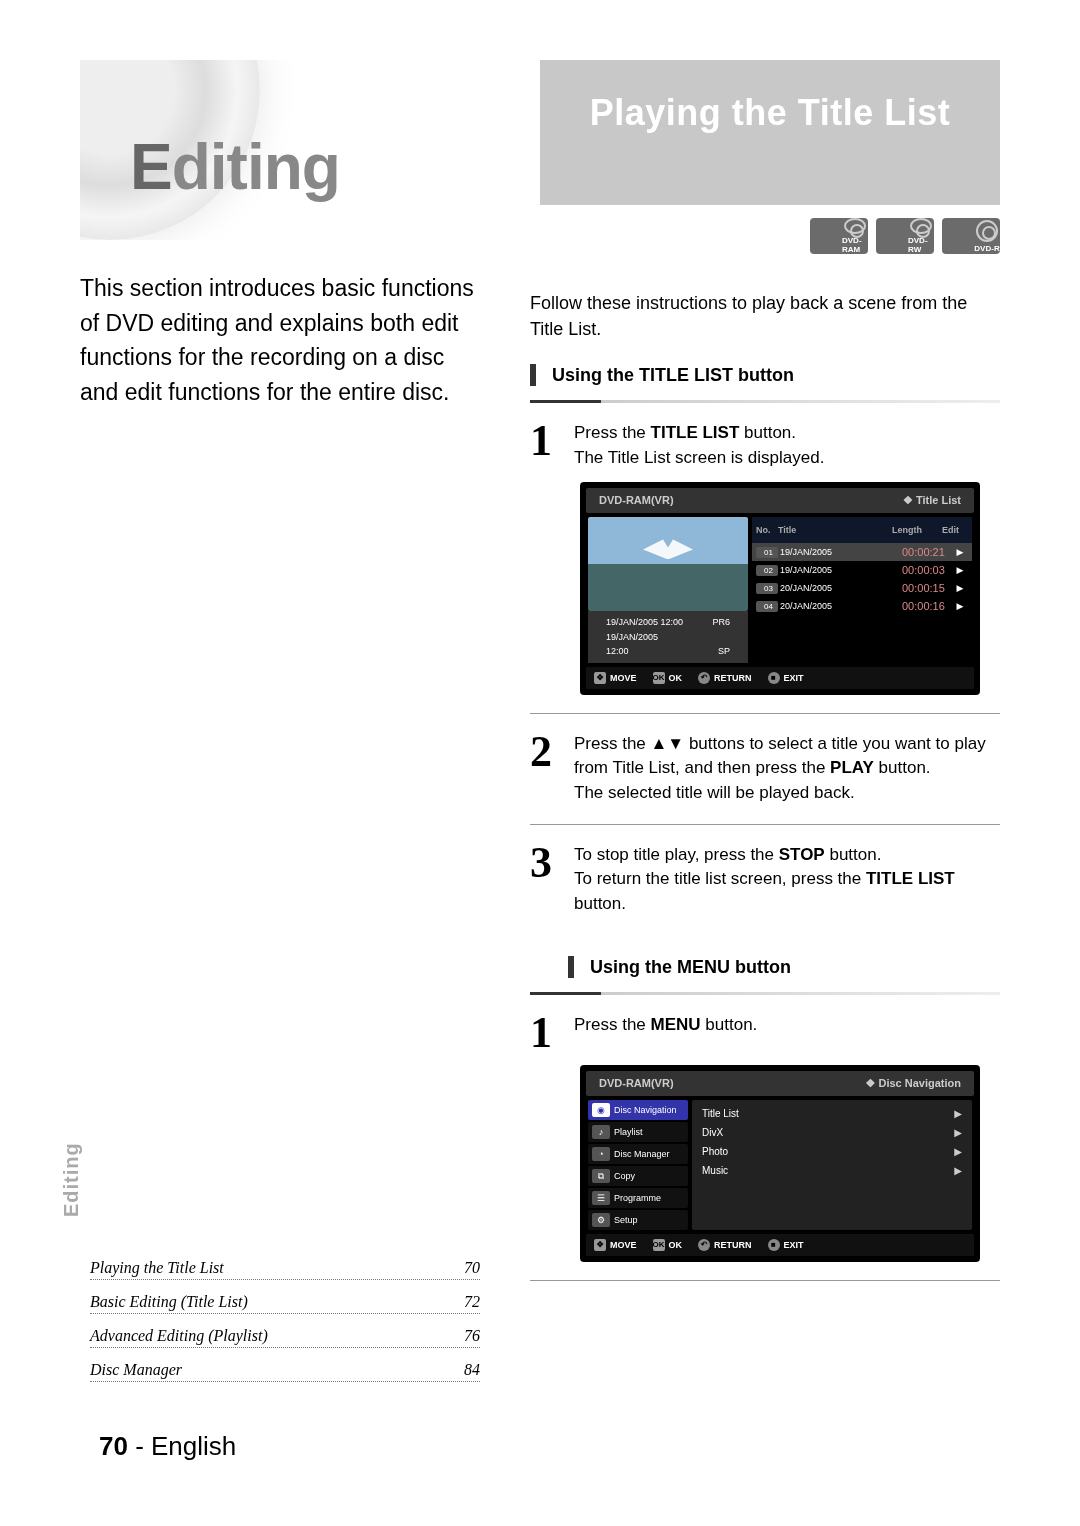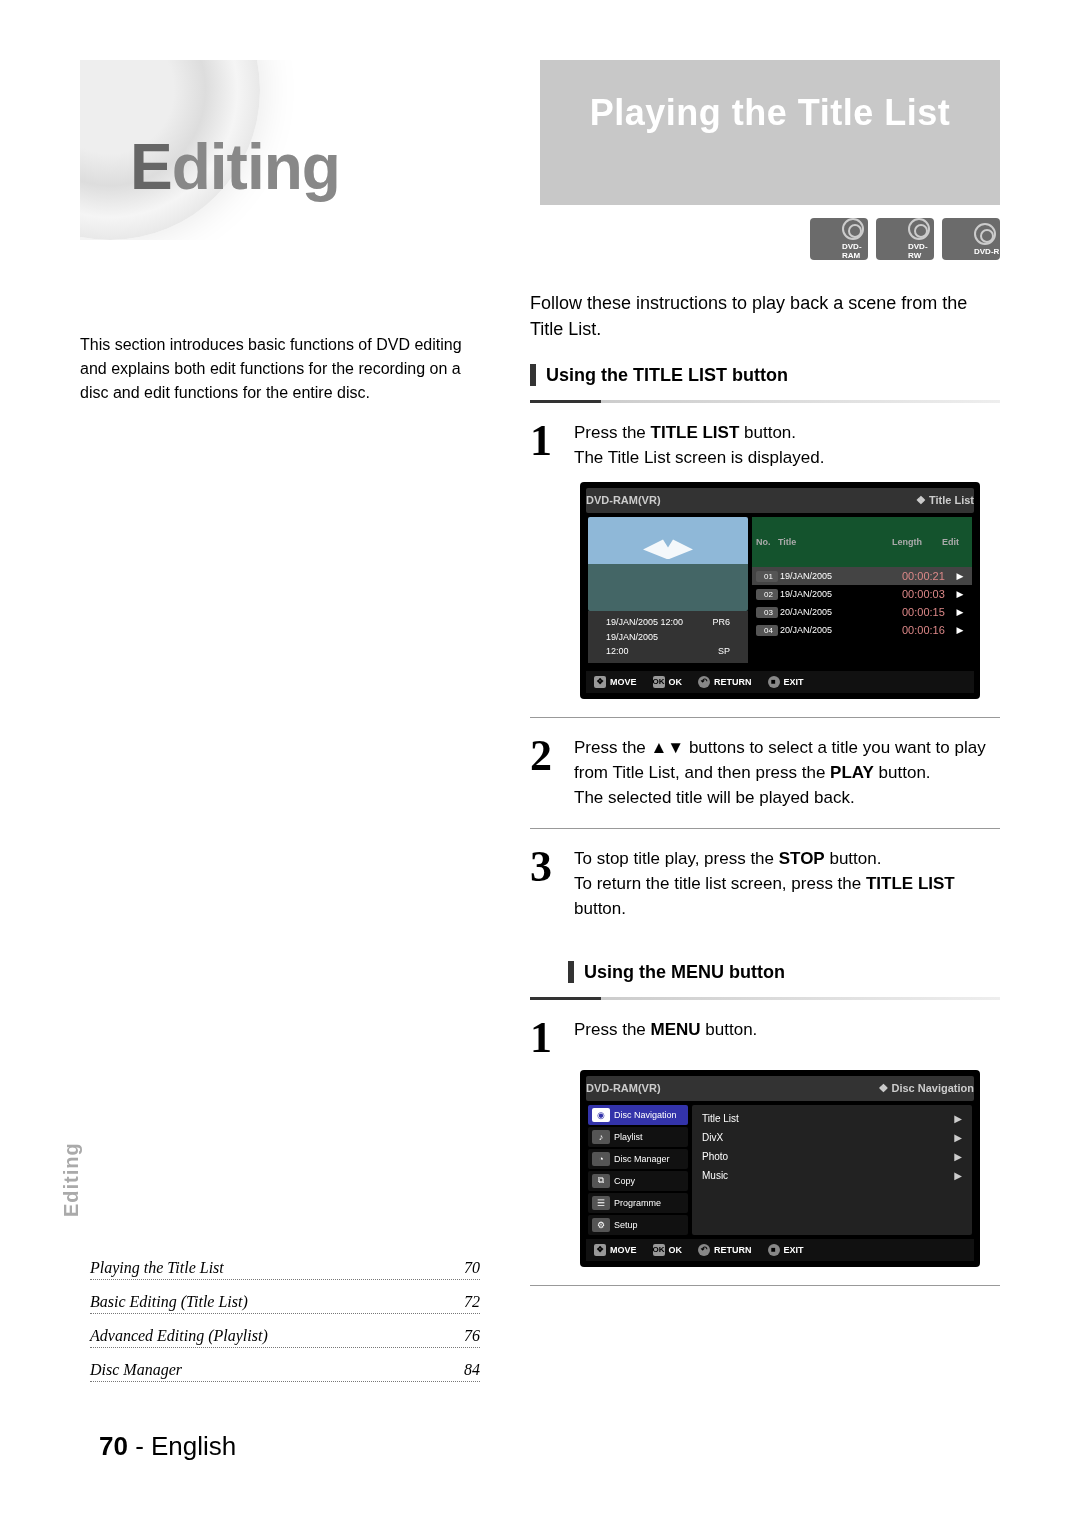--- a/index.html
+++ b/index.html
@@ -22,65 +22,65 @@
     font-family: Arial, sans-serif;
     font-weight:bold;
     font-size:36px;
     color:#fff;
     text-align:center;
     padding-top:32px;
     letter-spacing:0.5px;
   }
   .disc-icons { position:absolute; top:158px; right:0; display:flex; gap:8px; }
   .disc-chip {
-    width:58px; height:42px; background:#6b6b6b; border-radius:4px;
-    display:flex; flex-direction:column; justify-content:center;
+    width:58px; height:36px; background:#6b6b6b; border-radius:4px;
+    display:flex; flex-direction:column; align-items:center; justify-content:center;
     color:#fff; font-size:8px; font-weight:bold;padding-left:32px;
   }
   .disc-chip .ring { width:22px; height:22px; border:2px solid #ccc; border-radius:50%; position:relative; margin-bottom:2px;}
   .disc-chip .ring::after { content:""; position:absolute; top:4px; left:4px; width:10px; height:10px; border:2px solid #ccc; border-radius:50%; }
 
   .left-col { position:absolute; top:0; left:0; width:400px; }
   .left-banner { width:400px; height:180px; position:relative; overflow:hidden; }
   .big-disc { position:absolute; top:-120px; left:-120px; width:300px; height:300px; border-radius:50%;
     background: radial-gradient(circle at 50% 50%, #eee 30%, #ddd 45%, #f5f5f5 60%, #ddd 80%);
     box-shadow:0 0 40px rgba(0,0,0,0.1);
   }
   .editing-title {
     position:absolute; left:50px; top:70px;
     font-size:64px; font-weight:bold; color:#888;
     letter-spacing:-1px;
   }
   .editing-title .first { color:#666; }
-  .intro-text { margin-top:93px; font-size:16px; line-height:1.5; }
+  .intro-text { margin-top:31px; font-size:23px; line-height:1.5; }
 
   .right-col { position:absolute; top:230px; right:0; width:470px; }
   .body-text { font-size:18px; line-height:1.45; }
-  .sub-heading { display:flex; align-items:center; margin:22px 0 14px 0; }
+  .sub-heading { display:flex; align-items:center; margin:22px 0 14px 0;gap:6px; }
   .sub-heading .bar { width:6px; height:22px; background:#333; margin-right:10px; }
   .sub-heading .txt { font-weight:bold; font-size:18px; }
   hr.grad { height:3px; border:none; background:linear-gradient(to right, #333 0%, #333 15%, #ccc 15%, #eee 100%); margin:8px 0 18px 0;}
   hr.thin { border:none; border-top:1px solid #999; margin:18px 0; }
 
   .step { display:flex; gap:14px; margin-bottom:6px; }
   .step-num { font-family: Georgia, 'Times New Roman', serif; font-size:44px; font-weight:bold; line-height:0.9; width:30px; }
   .step-body { flex:1; font-size:17px; line-height:1.45; }
   .step-body b { font-weight:bold; }
 
   .osd { width:400px; margin:12px 0 12px 50px; background:#000; padding:6px; border-radius:4px; color:#fff; font-size:10px; }
-  .osd-hdr { display:flex; justify-content:space-between; background:#333; padding:6px 0; font-weight:bold; font-size:11px; color:#ccc; border-radius:2px;}
+  .osd-hdr { display:flex; justify-content:space-between; background:#333; padding:6px 13px; font-weight:bold; font-size:11px; color:#ccc; border-radius:2px;}
   .osd-hdr .ttl::before { content:"❖ "; }
   .osd-body1 { display:flex; gap:4px; padding:4px 2px; }
   .preview { width:160px; }
   .prev-img { width:160px; height:94px; background:linear-gradient(to bottom,#8fb8d8 50%,#466 50%); border-radius:2px; position:relative; overflow:hidden;}
   .bird { position:absolute; top:22px; left:55px; width:50px; height:20px; background:#fff; clip-path: polygon(0 50%, 40% 0, 50% 40%, 60% 0, 100% 50%, 50% 100%); opacity:0.9;}
   .prev-meta { background:#333; padding:4px 18px; font-size:9px; line-height:1.6; }
   .prev-meta .row { display:flex; justify-content:space-between; }
   .tlist { flex:1; }
-  .tlist-hd { display:flex; background:#14532d; font-size:9px; padding:20px 4px; color:#aaa; font-weight:bold;justify-content:center;}
+  .tlist-hd { display:flex; background:#0f172a; font-size:9px; padding:8px 4px; color:#aaa; font-weight:bold;justify-content:center;}
   .tlist-hd span:nth-child(1){width:22px;}
   .tlist-hd span:nth-child(2){flex:1;}
   .tlist-hd span:nth-child(3){width:50px;}
   .tlist-hd span:nth-child(4){width:26px;}
   .tlist-row { display:flex; padding:3px 4px; font-size:9px; align-items:center;}
   .tlist-row.sel { background:#444; }
   .tlist-row .no { width:22px; background:#555; text-align:center; border-radius:2px; margin-right:2px; font-size:8px; padding:1px 8px;}
   .tlist-row .title { flex:1; }
   .tlist-row .len { width:50px; color:#d88; font-size:11px;}
   .tlist-row .edit { width:16px; text-align:center; }

